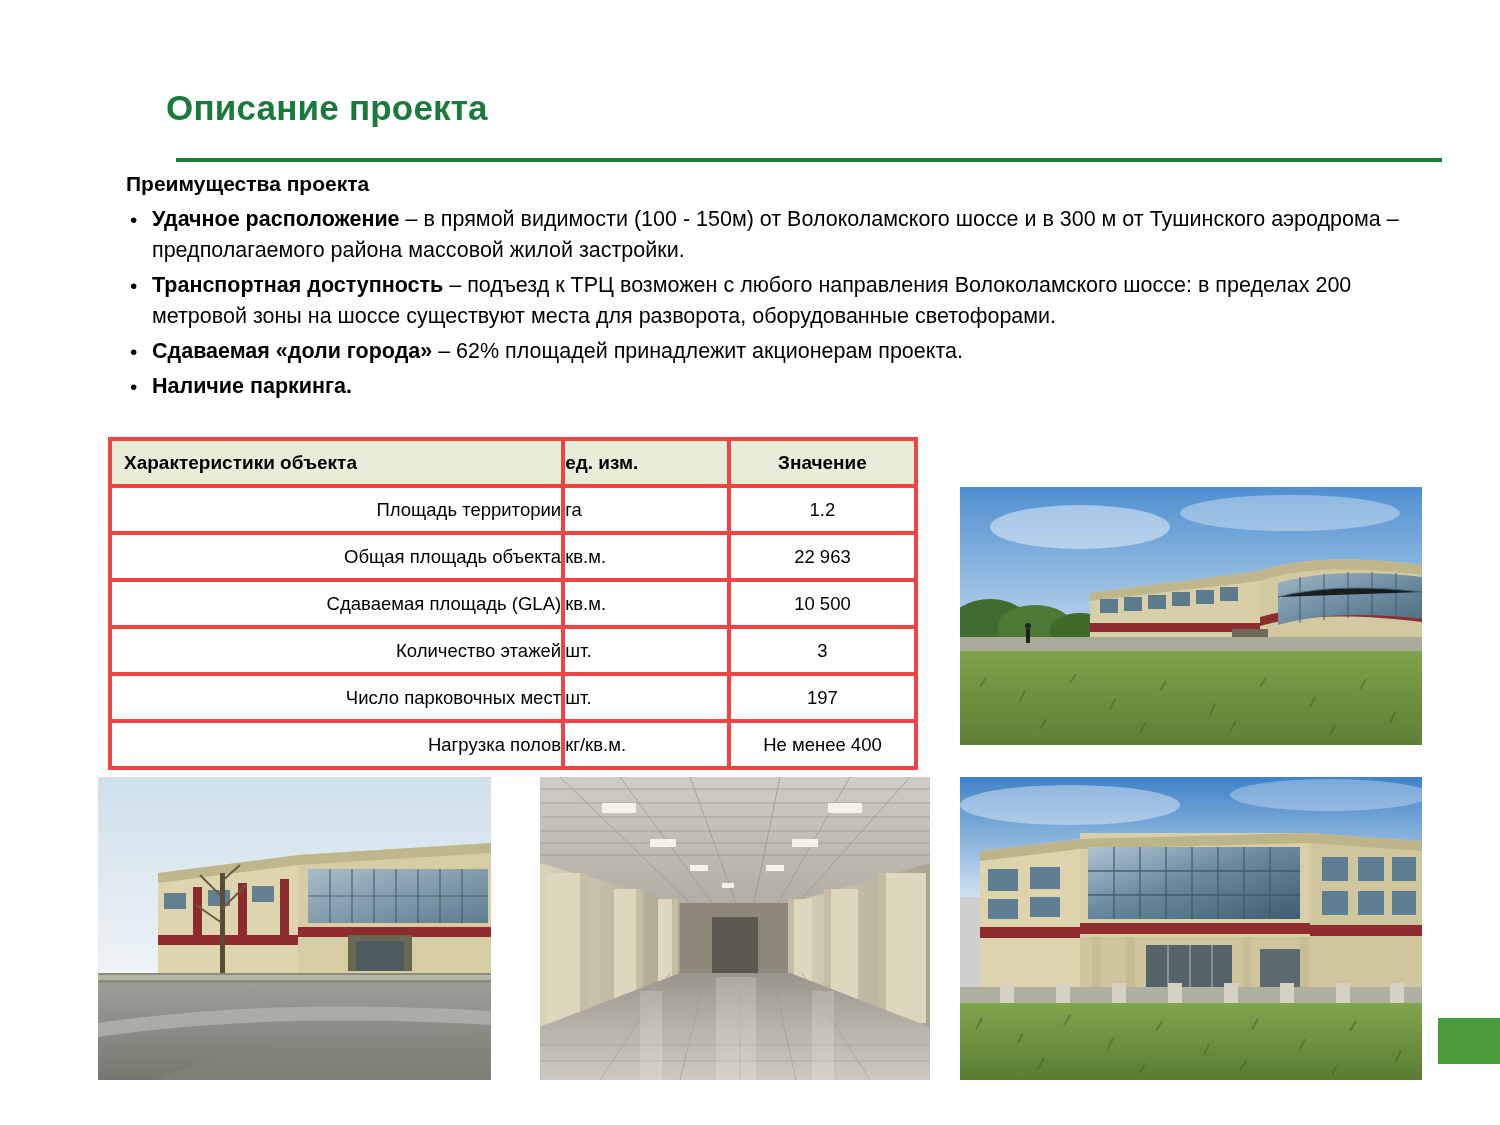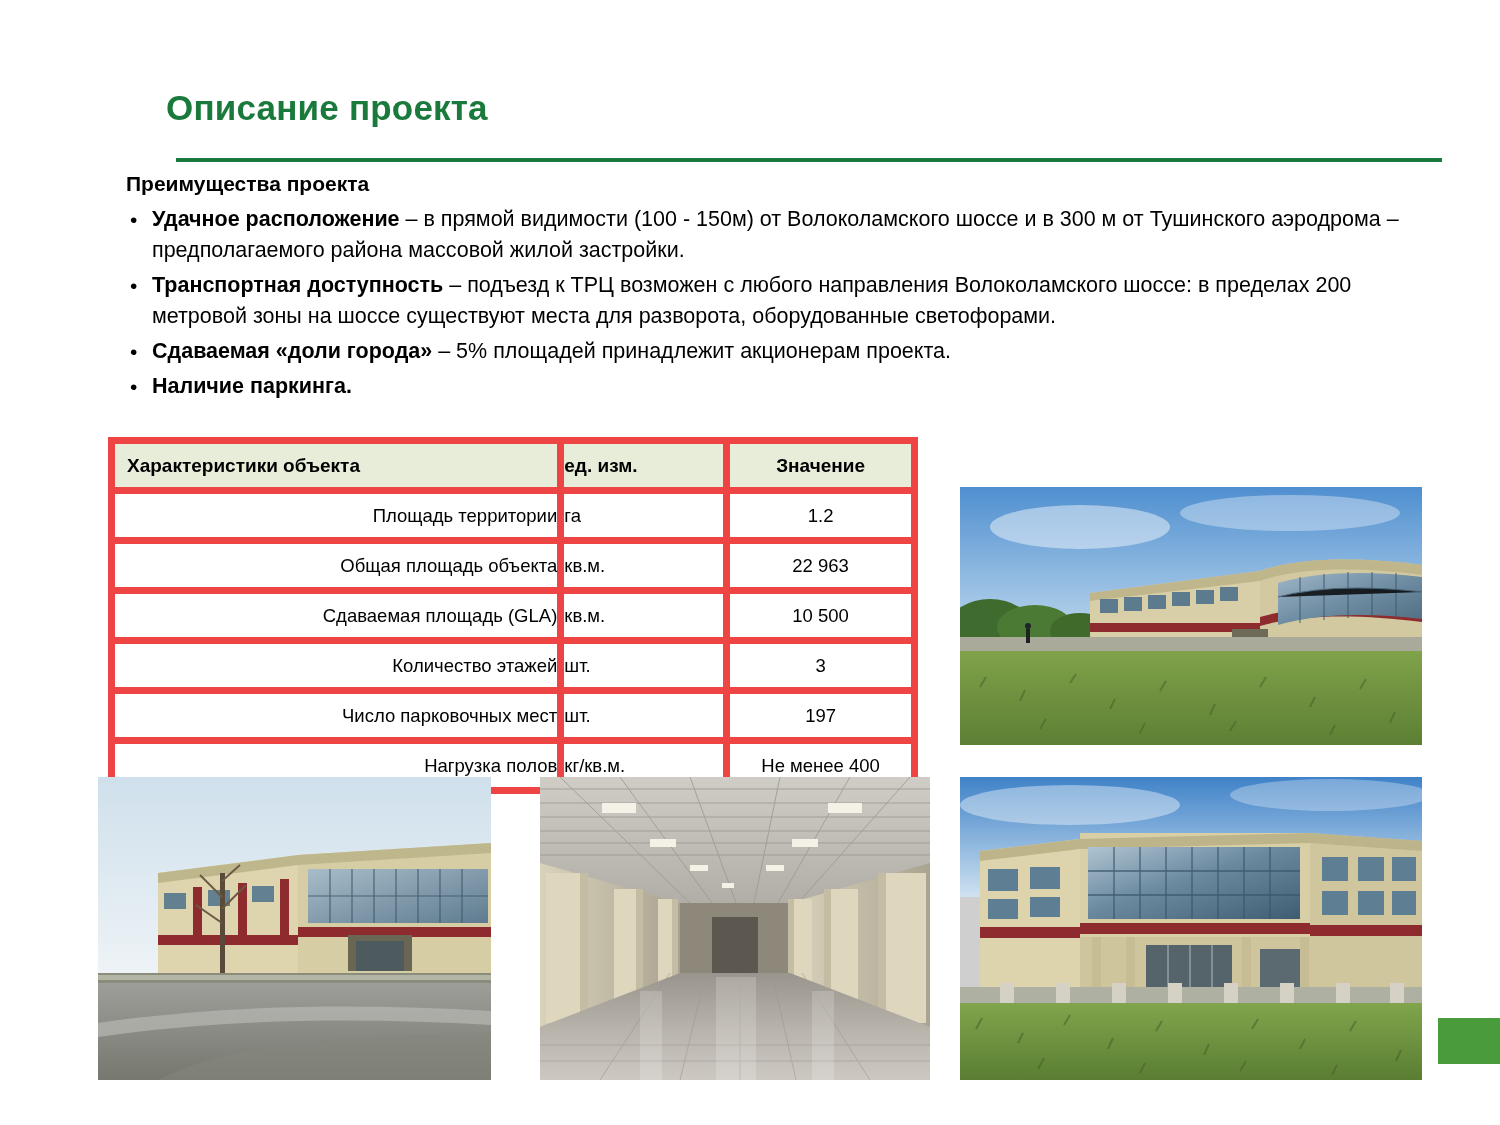--- a/index.html
+++ b/index.html
@@ -80,21 +80,21 @@
   
   .tbl {
     position: absolute;
     left: 108px;
     top: 437px;
     width: 810px;
     border-collapse: collapse;
     font-size: 18.5px;
   }
   .tbl th, .tbl td {
-    border: 7px solid #ef4444;
+    border: 4px solid #ef4444;
     padding: 0;
     height: 43px;
     vertical-align: middle;
   }
   .tbl thead th {
     background: #e8edd9;
     font-weight: bold;
     font-size: 19px;
   }
   .tbl th.c1, .tbl td.c1 { width: 452px; text-align: right; padding-left: 12px; }
@@ -142,21 +142,21 @@
       <span class="txt"><b>Удачное расположение</b><span> – в прямой видимости (100 - 150м) от Волоколамского шоссе и в 300 м от Тушинского аэродрома – предполагаемого района массовой жилой застройки.</span></span>
     </div>
 
     <div class="bullet">
       <span class="dot">•</span>
       <span class="txt"><b>Транспортная доступность</b><span> – подъезд к ТРЦ возможен с любого направления Волоколамского шоссе: в пределах 200 метровой зоны на шоссе существуют места для разворота, оборудованные светофорами.</span></span>
     </div>
 
     <div class="bullet">
       <span class="dot">•</span>
-      <span class="txt"><b>Сдаваемая «доли города»</b><span> – 5% площадей принадлежит акционерам проекта.</span></span>
+      <span class="txt"><b>Сдаваемая «доли города»</b><span> – 62% площадей принадлежит акционерам проекта.</span></span>
     </div>
 
     <div class="bullet">
       <span class="dot">•</span>
       <span class="txt"><b>Наличие паркинга.</b><span></span></span>
     </div>
 
   </div>
 
   <table class="tbl">

